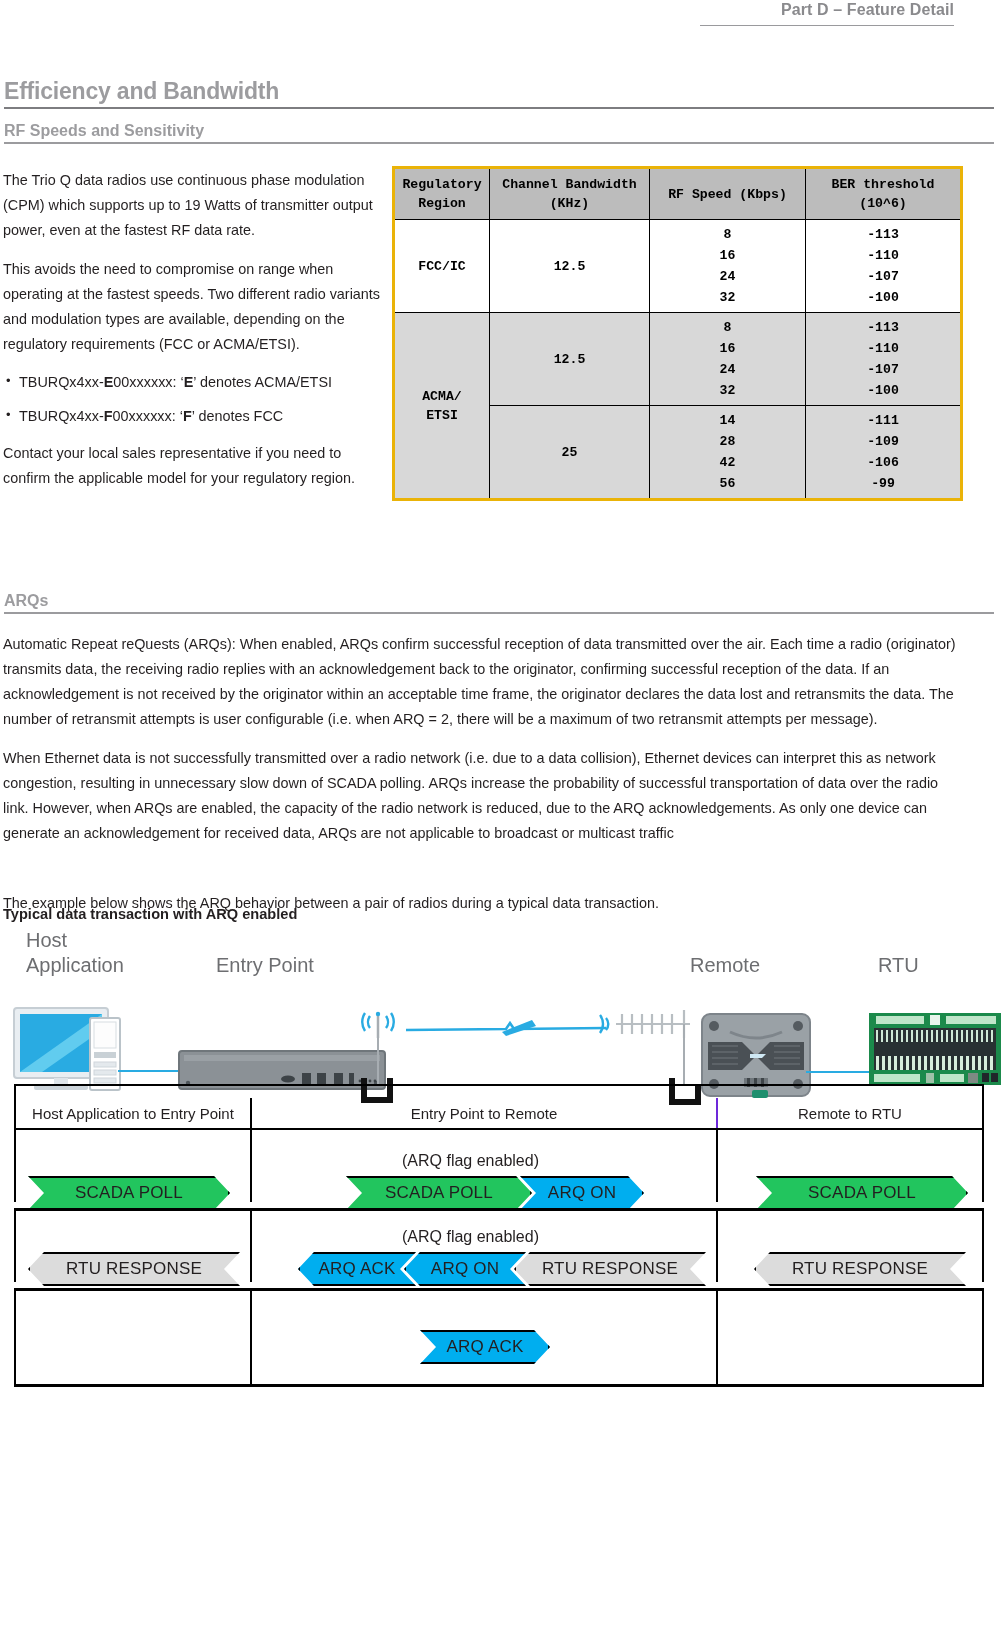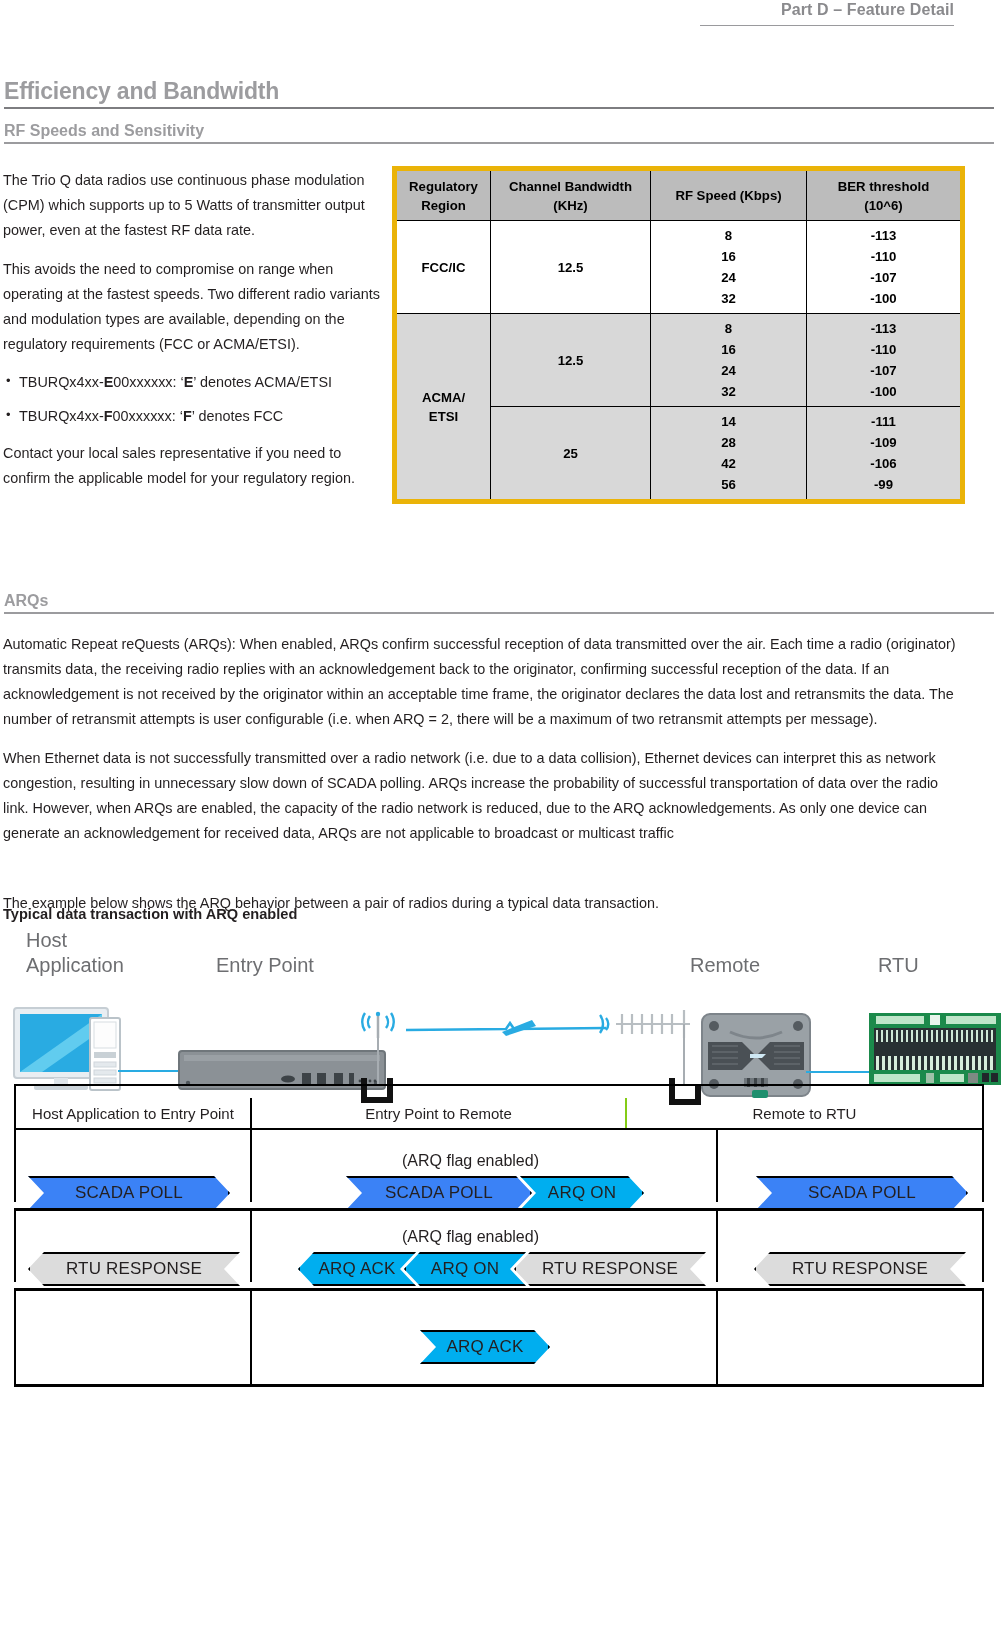--- a/index.html
+++ b/index.html
@@ -54,22 +54,23 @@
   }
   .bullets b { font-weight: bold; }
 
   
   #left-col { position: absolute; left: 3px; top: 168px; width: 388px; }
 
   
   #spec-table {
     position: absolute; left: 392px; top: 166px; width: 568px;
     border-collapse: collapse;
-    border: 5px solid #eab308;
+    border: 3px solid #eab308;
     table-layout: fixed;
+    font-family: Liberation Mono, monospace;
   }
   #spec-table th, #spec-table td {
     border: 1px solid #000;
     text-align: center; vertical-align: middle;
     font-size: 13.2px; font-weight: bold; color: #000;
     padding: 4px 2px;
     line-height: 19px;
   }
   #spec-table thead th { background: #bcbcbc; height: 52px; }
   #spec-table .col-reg { width: 96px; }
@@ -103,21 +104,21 @@
     position: absolute; left: 0; top: 0; width: 970px; height: 46px;
     border: 2px solid #000; display: flex;
   }
   #seq .seq-head .cell {
     display: flex; align-items: center; justify-content: center;
     text-align: center; font-size: 15px; color: #231f20; line-height: 21px;
     padding: 0 6px;
     margin-top: 12px;
   }
   #seq .seq-head .c1 { width: 236px; border-right: 2px solid #000; }
-  #seq .seq-head .c2 { width: 375px; border-right: 2px solid #84cc16; }
+  #seq .seq-head .c2 { width: 466px; border-right: 2px solid #6d28d9; }
   #seq .seq-head .c3 { flex: 1; }
 
   .seq-row { position: absolute; left: 0; width: 970px; }
   .seq-row .rowline {
     position: absolute; left: 0; top: 0; width: 970px; height: 3px; background: #000;
   }
   .divider {
     position: absolute; width: 2px; background: #000;
   }
 
@@ -126,21 +127,21 @@
   }
 
   
   .chev {
     position: absolute; height: 34px;
     display: flex; align-items: center; justify-content: center;
     font-size: 17px; color: #231f20; white-space: nowrap;
     border: 2px solid #000;
     letter-spacing: .2px;
   }
-  .chev.grey { background: #3b82f6; }
+  .chev.grey { background: #22c55e; }
   .chev.lgrey { background: #dcdcdc; }
   .chev.blue { background: #00aeef; }
   .chev.r {  
     clip-path: polygon(0 0, calc(100% - 16px) 0, 100% 50%, calc(100% - 16px) 100%, 0 100%, 16px 50%);
   }
   .chev.l {  
     clip-path: polygon(16px 0, 100% 0, calc(100% - 16px) 50%, 100% 100%, 16px 100%, 0 50%);
   }
 
   
@@ -172,21 +173,21 @@
     <div class="h1">Efficiency and Bandwidth</div>
     <div class="h1rule"></div>
   </div>
 
   <div class="h2-wrap" style="top:122px;">
     <div class="h2">RF Speeds and Sensitivity</div>
     <div class="h2rule"></div>
   </div>
 
   <div id="left-col" class="body-text">
-    <p>The Trio Q data radios use continuous phase modulation (CPM) which supports up to 5 Watts of transmitter output power, even at the fastest RF data rate.</p>
+    <p>The Trio Q data radios use continuous phase modulation (CPM) which supports up to 19 Watts of transmitter output power, even at the fastest RF data rate.</p>
     <p>This avoids the need to compromise on range when operating at the fastest speeds. Two different radio variants and modulation types are available, depending on the regulatory requirements (FCC or ACMA/ETSI).</p>
     <ul class="bullets">
       <li><span>TBURQx4xx-</span><b>E</b><span>00xxxxxx: ‘</span><b>E</b><span>’ denotes ACMA/ETSI</span></li>
       <li><span>TBURQx4xx-</span><b>F</b><span>00xxxxxx: ‘</span><b>F</b><span>’ denotes FCC</span></li>
     </ul>
     <p>Contact your local sales representative if you need to confirm the applicable model for your regulatory region.</p>
   </div>
 
   <table id="spec-table">
     <thead>

